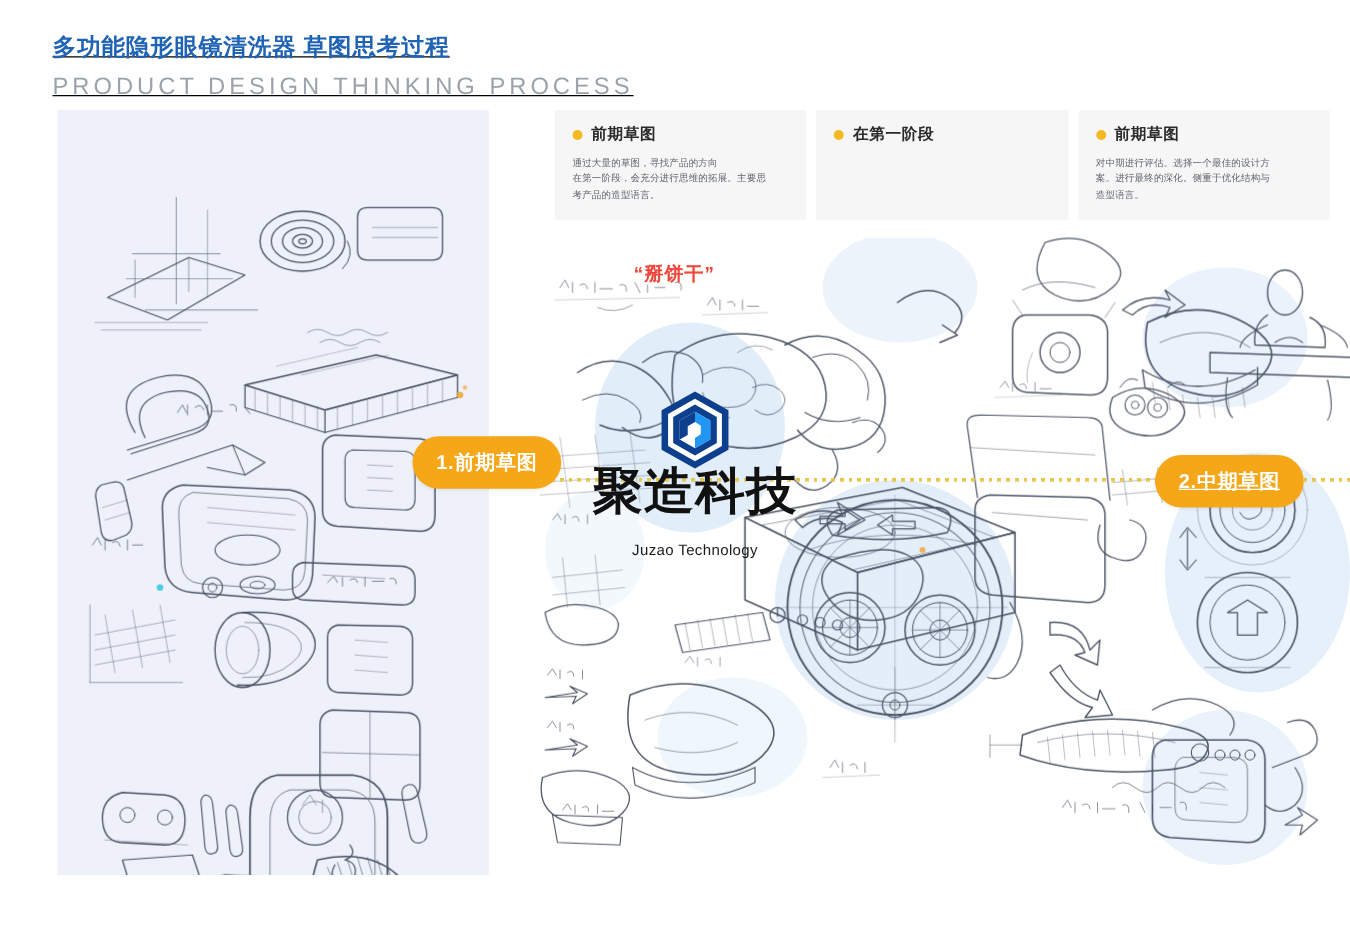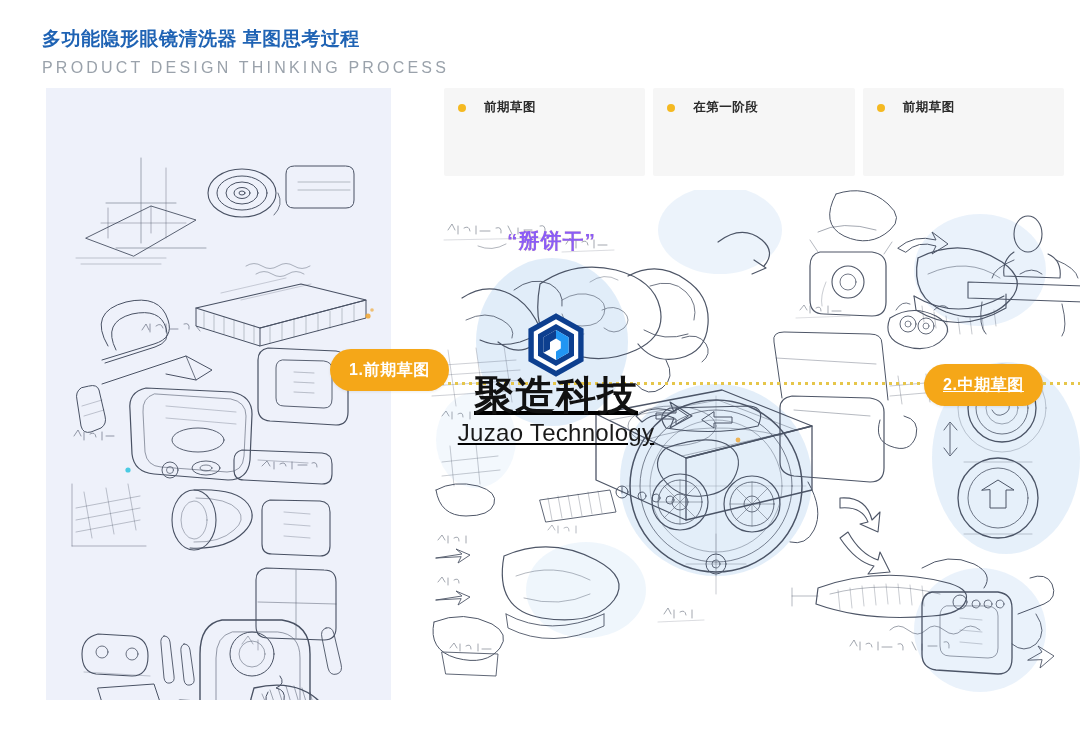--- a/index.html
+++ b/index.html
@@ -5,45 +5,45 @@
   * { box-sizing: border-box; margin: 0; padding: 0; }
   html, body {
     width: 1080px; height: 751px;
     background: #ffffff;
     font-family: "Liberation Sans", "DejaVu Sans", sans-serif;
     overflow: hidden;
   }
   #root { position: relative; width: 1080px; height: 751px; background: #fff; }
 
   
-  .header { position: absolute; left: 42px; top: 26px; width: 420px; }
+  .header { position: absolute; left: 42px; top: 26px; width: 420px; text-decoration: underline; }
   .header-title {
     font-size: 19px; font-weight: bold; color: #1f63b4;
     letter-spacing: 0.5px; line-height: 1.35; white-space: nowrap;
   }
   .header-sub {
     margin-top: 7px;
-    font-size: 16px; color: #9aa2ab; letter-spacing: 3.2px;
+    font-size: 19px; color: #9aa2ab; letter-spacing: 3.2px;
     font-weight: 400; white-space: nowrap;
   }
 
   
   .left-panel {
     position: absolute; left: 46px; top: 88px; width: 345px; height: 612px;
     background: #eef1fa; overflow: hidden;
   }
   .left-panel .sketch-svg { position: absolute; inset: 0; width: 100%; height: 100%; }
 
   
   .cards { position: absolute; left: 444px; top: 88px; width: 620px; height: 88px; display: flex; gap: 8px; }
   .card {
     flex: 1; background: #f6f6f6; border-radius: 2px;
     padding: 11px 14px 10px 14px; position: relative;
   }
-  .card-title { display: flex; align-items: center; gap: 18px; margin-bottom: 9px; }
+  .card-title { display: flex; align-items: center; gap: 7px; margin-bottom: 9px; }
   .bullet {
     width: 8px; height: 8px; border-radius: 50%;
     background: #f5b921; flex: none;
   }
   .card-title-text {
     font-size: 12.5px; font-weight: bold; color: #2b2b2b; letter-spacing: 0.5px;
   }
   .card-body {
     font-size: 7.6px; line-height: 1.62; color: #5d646c; letter-spacing: 0.15px;
     white-space: pre-line;
@@ -62,49 +62,48 @@
     background: #f5a718; color: #ffffff; border-radius: 22px;
     font-size: 16px; font-weight: bold; letter-spacing: 0.6px;
     height: 42px; padding: 0 19px; white-space: nowrap;
     box-shadow: 0 1px 3px rgba(0,0,0,0.08);
   }
   .pill-1 { left: 330px; top: 349px; justify-content: center; }
   .pill-2 { left: 924px; top: 364px; text-decoration: underline; }
 
   
   .sketch-headline {
-    position: absolute; left: 507px; top: 227px;
-    font-size: 21px; font-weight: bold; color: #8b5cf6;
+    position: absolute; left: 507px; top: 210px;
+    font-size: 15px; font-weight: bold; color: #ef4444;
     letter-spacing: 1px; white-space: nowrap;
     text-shadow: 0 0 1px rgba(232,183,38,0.4);
   }
 
   
   .dotted-line {
     position: absolute; left: 420px; top: 382px; width: 660px; height: 3px;
     background-image: repeating-linear-gradient(to right,
       #e6c64a 0px, #e6c64a 3px, transparent 3px, transparent 7px);
   }
 
   
   .watermark {
     position: absolute; left: 441px; top: 312px; width: 230px; height: 135px;
     display: flex; flex-direction: column; align-items: center;
     pointer-events: none;
-    text-decoration: underline;
   }
   .wm-logo { width: 66px; height: 72px; }
   .wm-cn {
     margin-top: -3px;
     font-size: 40px; font-weight: bold; color: #111; letter-spacing: 1px;
     line-height: 1; white-space: nowrap;
   }
   .wm-en {
-    margin-top: 4px;
-    font-size: 24px; color: #1a1a1a; letter-spacing: 0.3px; white-space: nowrap;
+    margin-top: 20px;
+    font-size: 12px; color: #1a1a1a; letter-spacing: 0.3px; white-space: nowrap;
   }
 </style>
 </head>
 <body>
 
 <div id="root">
 
   <div class="header">
     <div class="header-title">多功能隐形眼镜清洗器  草图思考过程</div>
     <div class="header-sub">PRODUCT DESIGN THINKING PROCESS</div>
@@ -240,32 +239,38 @@
       <circle cx="326" cy="222" r="1.8" fill="#f0a93a" opacity="0.7"></circle>
     </svg>
   </div>
 
   <div class="cards">
     <div class="card">
       <div class="card-title">
         <span class="bullet"></span>
         <span class="card-title-text">前期草图</span>
       </div>
+      <div class="card-body">通过大量的草图，寻找产品的方向
+在第一阶段，会充分进行思维的拓展。主要思
+考产品的造型语言。</div>
     </div>
     <div class="card">
       <div class="card-title">
         <span class="bullet"></span>
         <span class="card-title-text">在第一阶段</span>
       </div>
     </div>
     <div class="card">
       <div class="card-title">
         <span class="bullet"></span>
         <span class="card-title-text">前期草图</span>
       </div>
+      <div class="card-body">对中期进行评估。选择一个最佳的设计方
+案。进行最终的深化。侧重于优化结构与
+造型语言。</div>
     </div>
   </div>
 
   <div class="main-canvas">
     <svg class="sketch-svg" viewBox="0 0 660 510" preserveAspectRatio="none">
 
       <g>
         <ellipse cx="132" cy="152" rx="76" ry="84" fill="#dceaf8" opacity="0.85"></ellipse>
         <ellipse cx="296" cy="290" rx="96" ry="96" fill="#dceaf8" opacity="0.8"></ellipse>
         <ellipse cx="300" cy="40" rx="62" ry="44" fill="#dceaf8" opacity="0.55"></ellipse>

